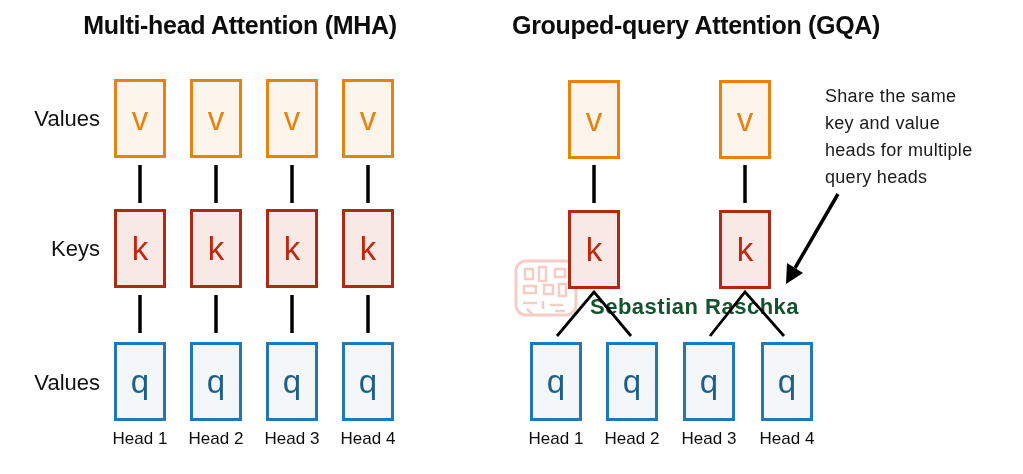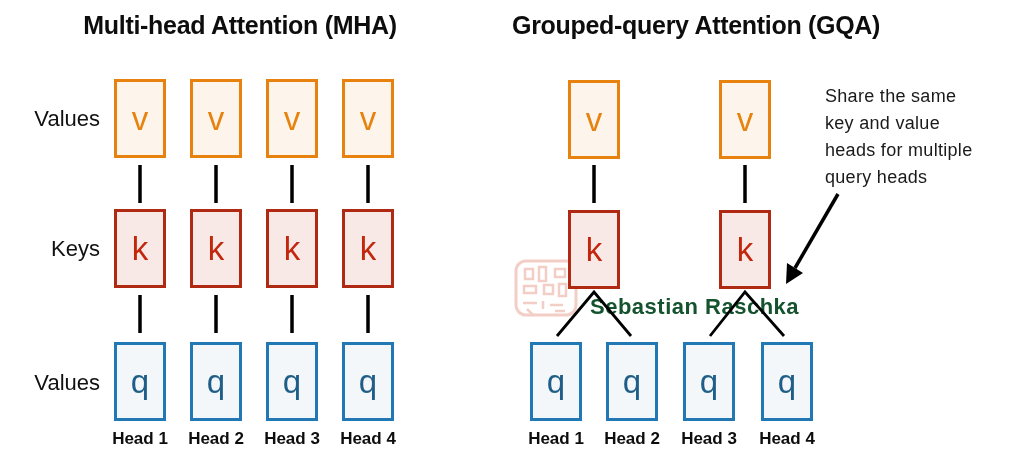--- a/index.html
+++ b/index.html
@@ -44,21 +44,21 @@
     z-index: 3;
   }
   .v-box { border: 3.5px solid var(--value-border); background: var(--value-fill); color: var(--value-text); }
   .k-box { border: 3.5px solid var(--key-border);   background: var(--key-fill);   color: var(--key-text); }
   .q-box { border: 3.5px solid var(--query-border); background: var(--query-fill); color: var(--query-text); }
 
   .head-label {
     width: 64px;
     text-align: center;
     font-size: 17px;
-    font-weight: bold;
+    font-weight: normal;
     color: #0d0d0d;
     white-space: nowrap;
   }
 
   .annotation {
     left: 825px;
     top: 83px;
     width: 200px;
     font-size: 18px;
     line-height: 27px;

